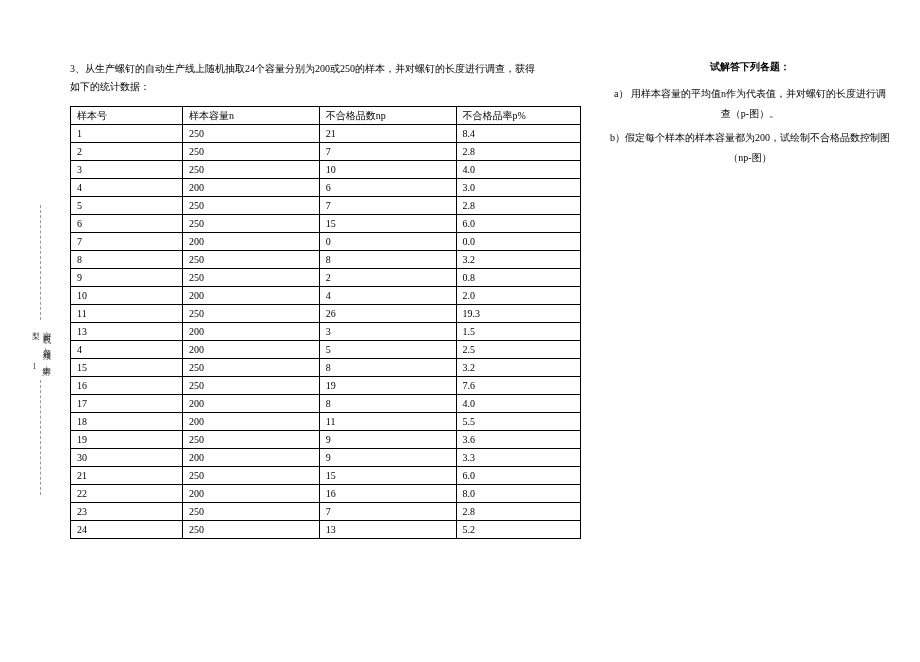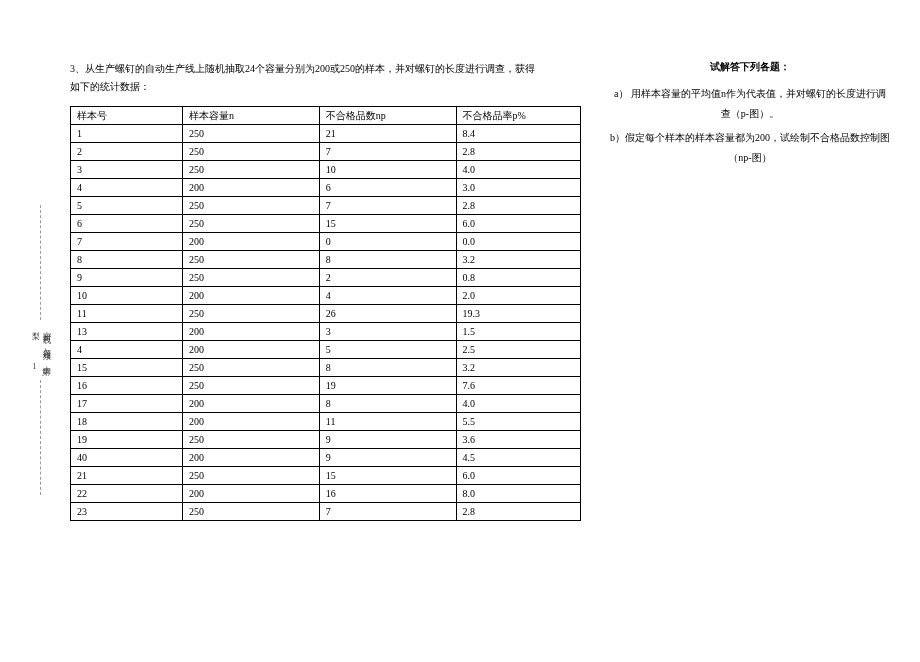--- a/index.html
+++ b/index.html
@@ -219,42 +219,48 @@
             <td>11</td>
             <td>5.5</td>
           </tr>
           <tr>
             <td>19</td>
             <td>250</td>
             <td>9</td>
             <td>3.6</td>
           </tr>
           <tr>
-            <td>40</td>
+            <td>30</td>
             <td>200</td>
             <td>9</td>
-            <td>4.5</td>
+            <td>3.3</td>
           </tr>
           <tr>
             <td>21</td>
             <td>250</td>
             <td>15</td>
             <td>6.0</td>
           </tr>
           <tr>
             <td>22</td>
             <td>200</td>
             <td>16</td>
             <td>8.0</td>
           </tr>
           <tr>
             <td>23</td>
             <td>250</td>
             <td>7</td>
             <td>2.8</td>
+          </tr>
+          <tr>
+            <td>24</td>
+            <td>250</td>
+            <td>13</td>
+            <td>5.2</td>
           </tr>
         </tbody>
     </table>
   </div>
   <div class="right-col">
     <p class="question-title">试解答下列各题：</p>
     <p class="question-item">a） 用样本容量的平均值n作为代表值，并对螺钉的长度进行调查（p-图）。</p>
     <p class="question-item">b）假定每个样本的样本容量都为200，试绘制不合格品数控制图（np-图）</p>
   </div>
 </div>

